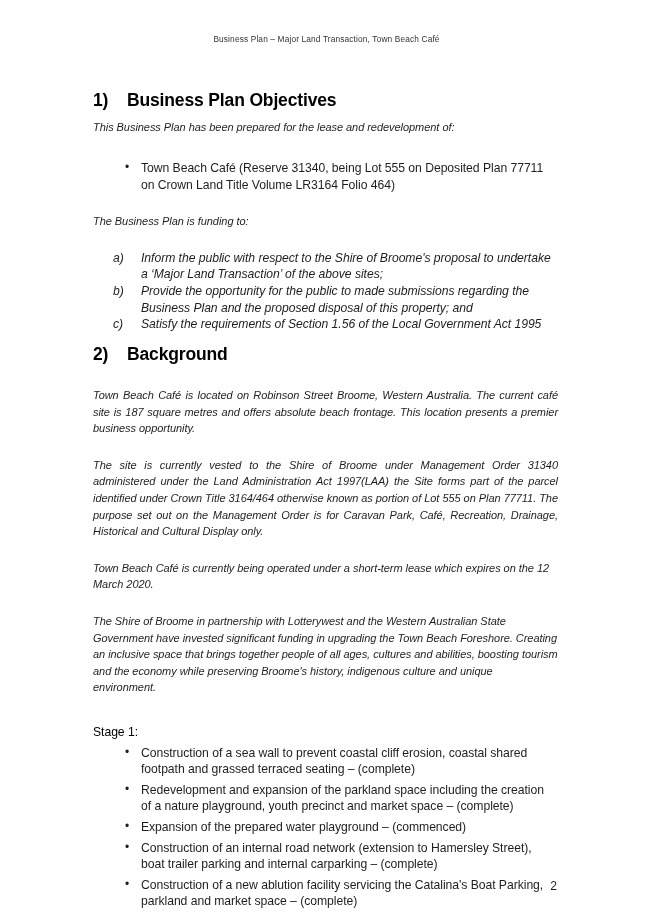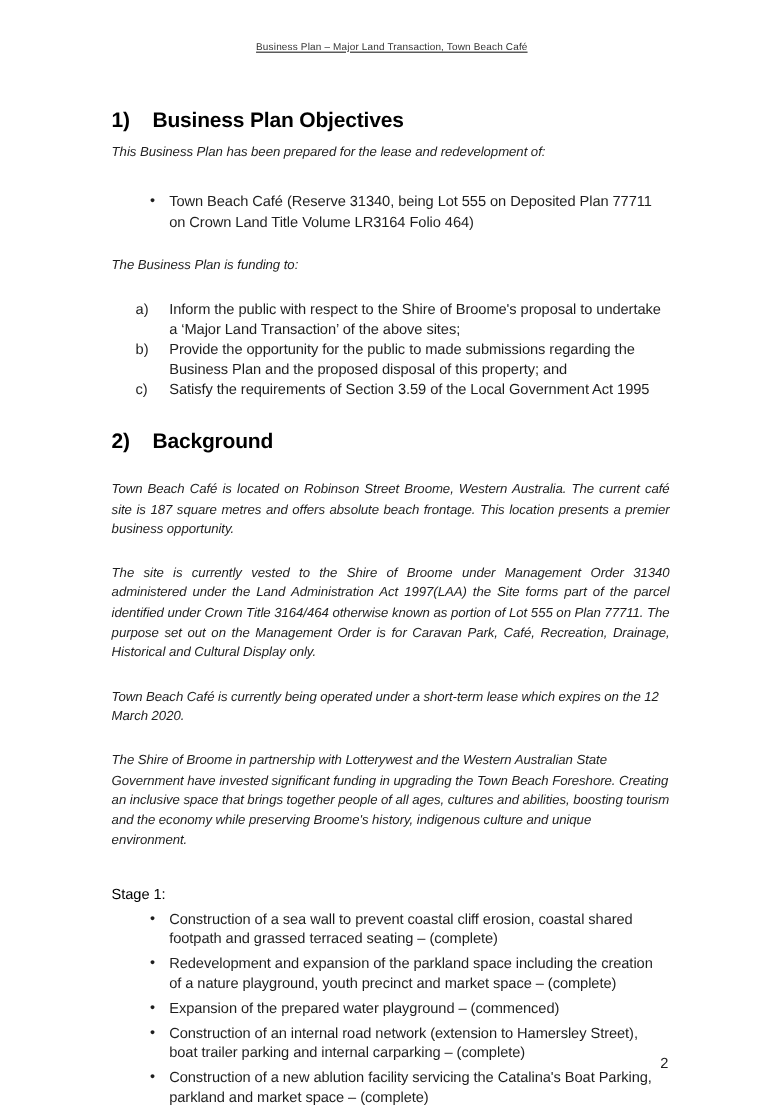--- a/index.html
+++ b/index.html
@@ -26,21 +26,20 @@
   .doc-header {
     position: absolute;
     top: 34px;
     left: 0;
     right: 0;
     text-align: center;
     font-size: 8.3px;
     letter-spacing: 0.15px;
     color: #333333;
     font-family: "Liberation Sans", sans-serif;
-    text-decoration: underline;
   }
 
   
   .content {
     position: absolute;
     top: 90px;
     left: 93px;
     width: 465px;
   }
 
@@ -98,23 +97,24 @@
     position: absolute;
     left: 28px;
     top: -0.5px;
     font-size: 12px;
     line-height: 16.6px;
     color: #1e1e1e;
   }
 
   ol.alpha {
     list-style: none;
-    margin: 0 0 24px 0;
+    margin: 0 0 11px 0;
     padding: 0;
     counter-reset: alpha;
+    font-style: italic;
   }
   ol.alpha > li {
     position: relative;
     padding-left: 48px;
     font-size: 12.2px;
     line-height: 16.6px;
     color: #1e1e1e;
     letter-spacing: -0.05px;
   }
   ol.alpha > li::before {
@@ -172,21 +172,21 @@
 
     <div class="spacer-sm"></div>
 
     <p class="body-text">The Business Plan is funding to:</p>
 
     <div class="spacer-sm"></div>
 
     <ol class="alpha">
       <li>Inform the public with respect to the Shire of Broome's proposal to undertake a ‘Major Land Transaction’ of the above sites;</li>
       <li>Provide the opportunity for the public to made submissions regarding the Business Plan and the proposed disposal of this property; and</li>
-      <li>Satisfy the requirements of Section 3.59 of the Local Government Act 1995</li>
+      <li>Satisfy the requirements of Section 1.56 of the Local Government Act 1995</li>
     </ol>
 
     <h1 class="section-heading heading-2">
       <span class="num">2)</span>
       <span>Background</span>
     </h1>
 
     <div class="spacer-md"></div>
 
     <p class="body-text justified">Town Beach Café is located on Robinson Street Broome, Western Australia. The current café site is 187 square metres and offers absolute beach frontage. This location presents a premier business opportunity.</p>

